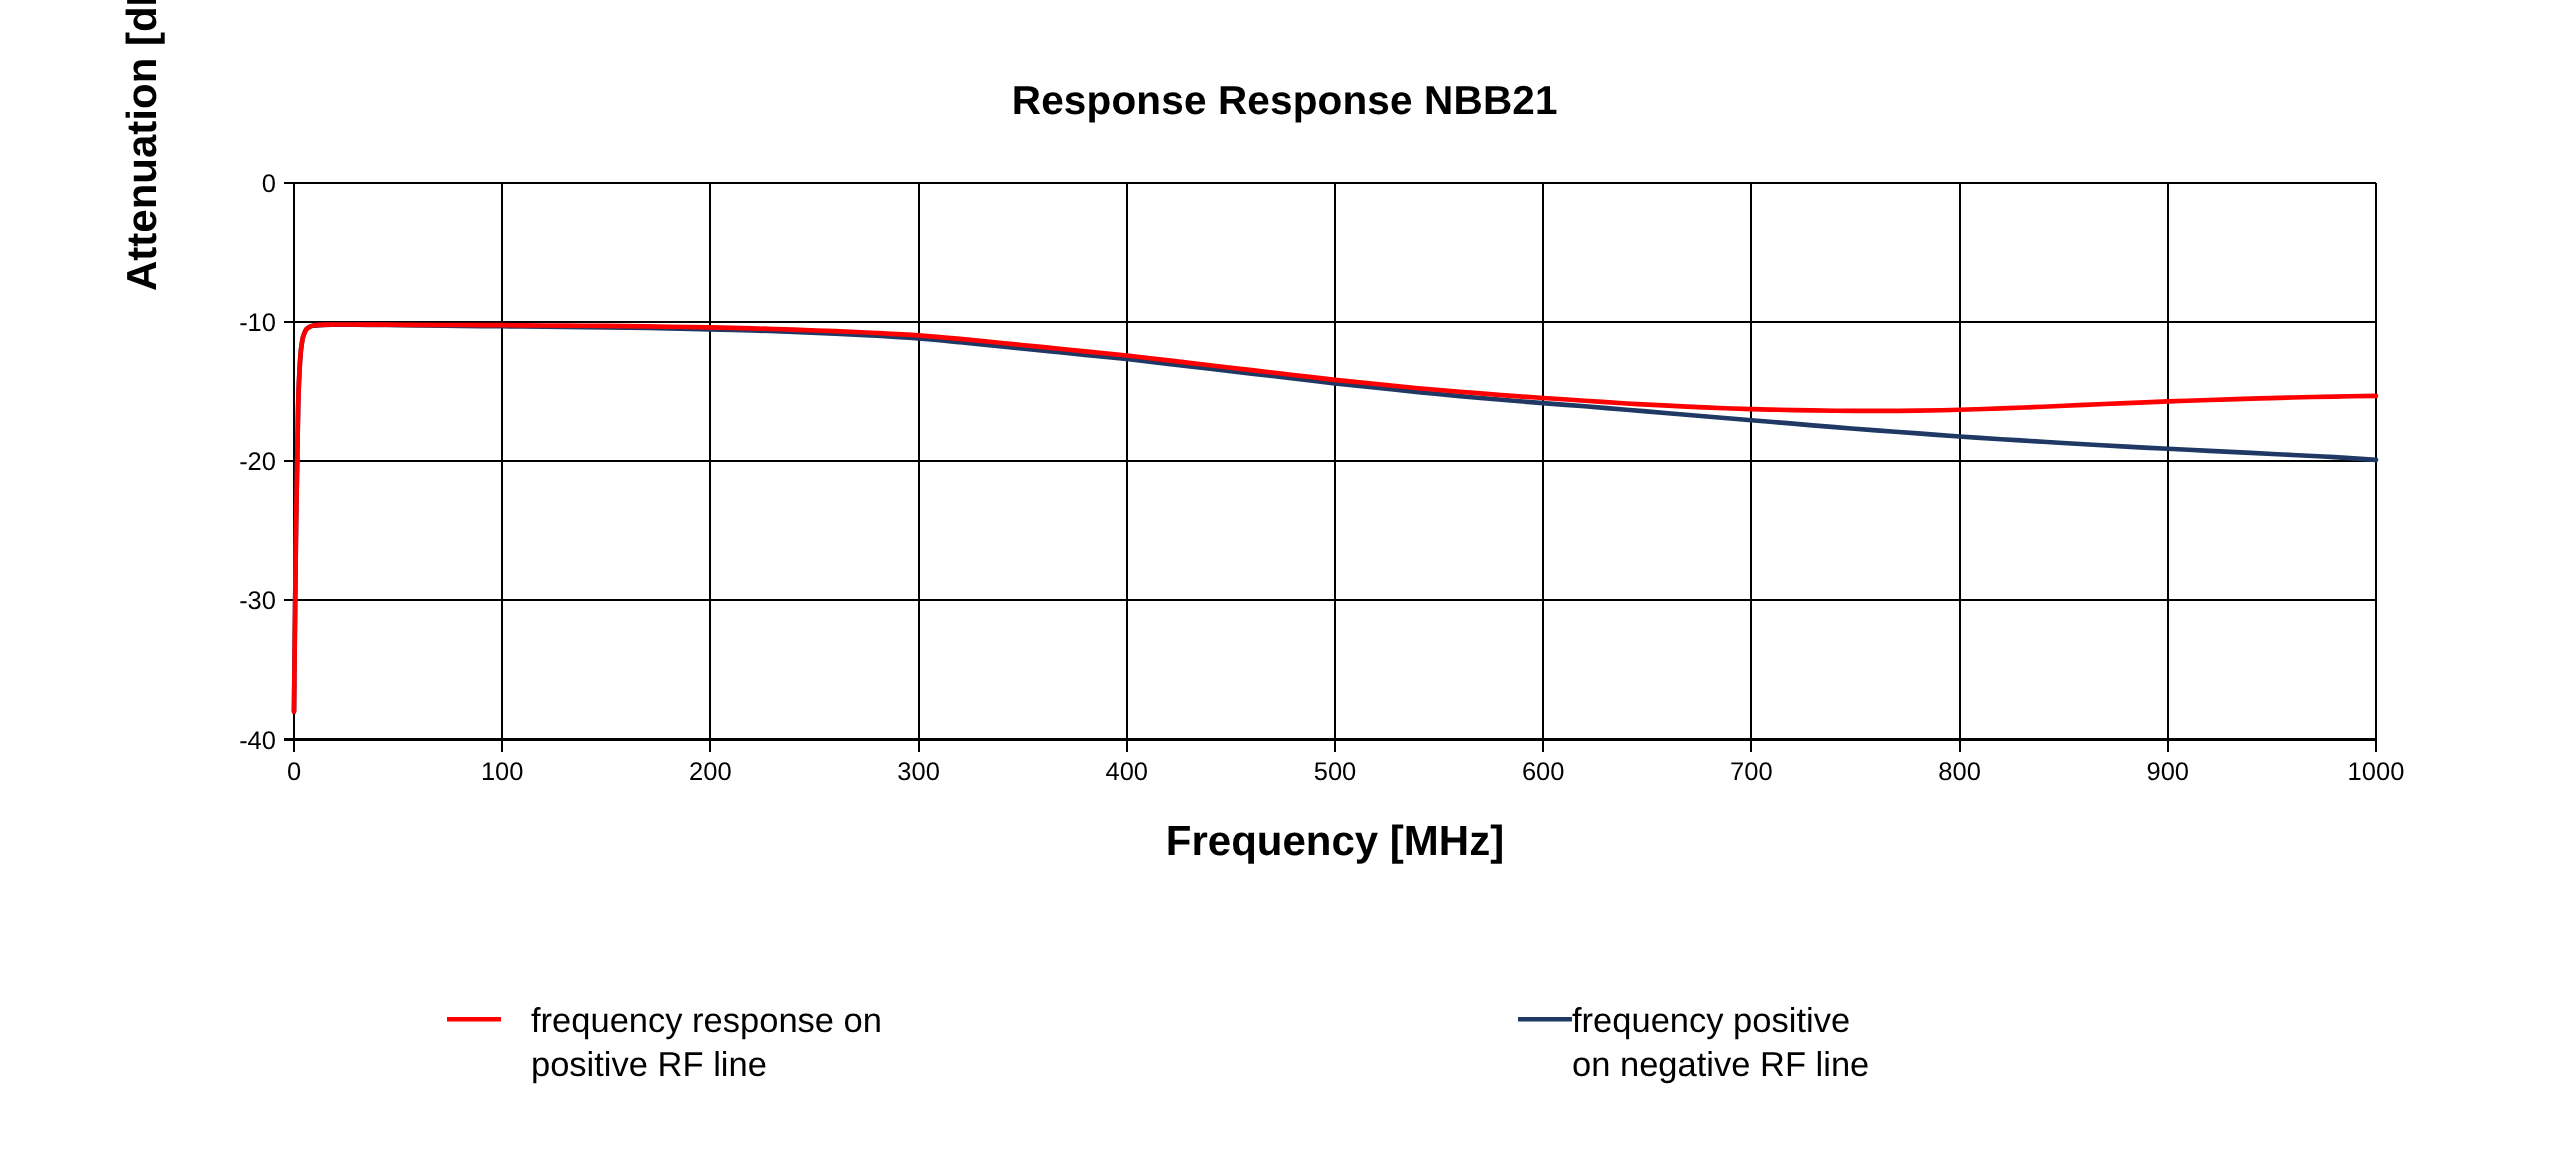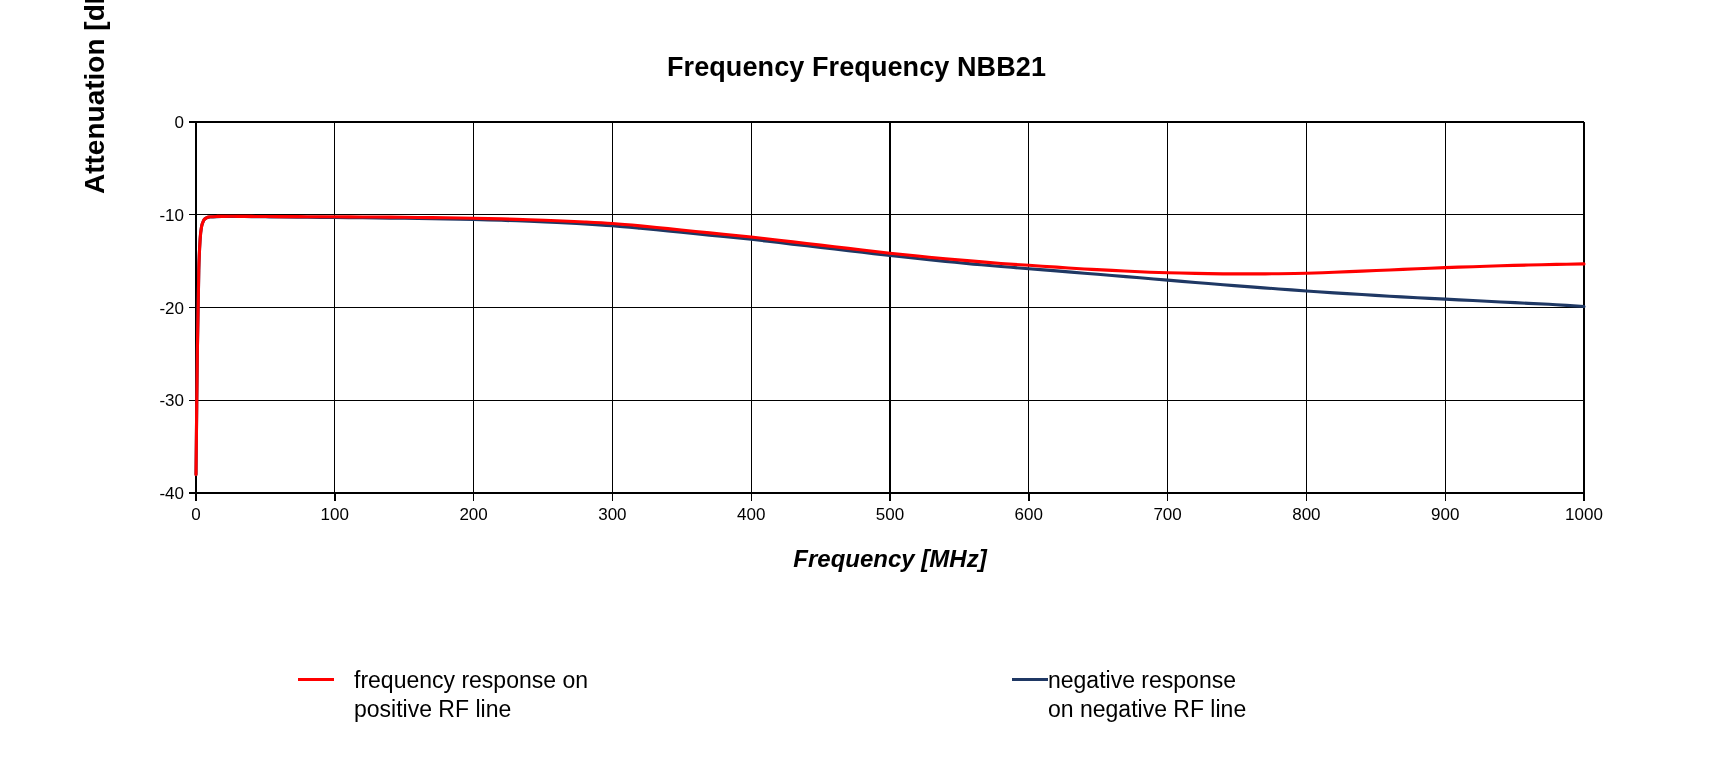--- a/index.html
+++ b/index.html
@@ -53,25 +53,24 @@
     color: #000000;
     white-space: nowrap;
     text-align: left;
   }
   .x-axis-title {
     position: absolute;
     left: 196px;
     top: 545px;
     width: 1388px;
     text-align: center;
-    font-size: 24px;
+    font-size: 28px;
     font-weight: bold;
     color: #000000;
     white-space: nowrap;
-    font-style: italic;
   }
 
   
   #plot-svg {
     position: absolute;
     left: 0;
     top: 0;
     width: 1713px;
     height: 768px;
     display: block;
@@ -143,21 +142,21 @@
     line-height: 29px;
     color: #000000;
     white-space: pre-line;
   }
 </style>
 </head>
 <body>
 
 <div id="chart-root">
 
-  <div class="chart-title">Frequency Frequency NBB21</div>
+  <div class="chart-title">Response Response NBB21</div>
 
   <div class="y-axis-title">Attenuation [dB]</div>
 
   <svg id="plot-svg" viewBox="0 0 1713 768" preserveAspectRatio="none">
     <g id="grid-group">
         <line x1="196" y1="122" x2="1584" y2="122" class="grid-line"></line>
         <line x1="196" y1="214.75" x2="1584" y2="214.75" class="grid-line"></line>
         <line x1="196" y1="307.5" x2="1584" y2="307.5" class="grid-line"></line>
         <line x1="196" y1="400.25" x2="1584" y2="400.25" class="grid-line"></line>
         <line x1="196" y1="493" x2="1584" y2="493" class="grid-line"></line>
@@ -220,18 +219,18 @@
   <div class="x-axis-title">Frequency [MHz]</div>
 
   <div class="legend">
     <div class="legend-entry entry-0">
       <span class="legend-swatch" id="swatch-0" style="color: rgb(255, 0, 0);"></span>
       <span class="legend-text">frequency response on
 positive RF line</span>
     </div>
     <div class="legend-entry entry-1">
       <span class="legend-swatch" id="swatch-1" style="color: rgb(31, 56, 100);"></span>
-      <span class="legend-text">negative response
+      <span class="legend-text">frequency positive
 on negative RF line</span>
     </div>
   </div>
 
 </div>
 
 </body></html>

